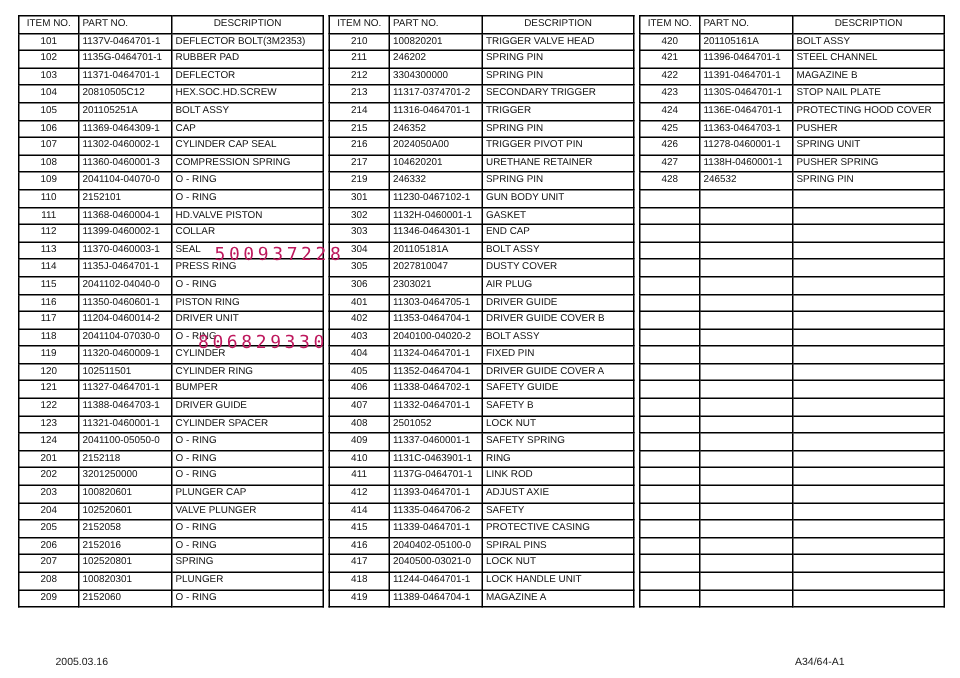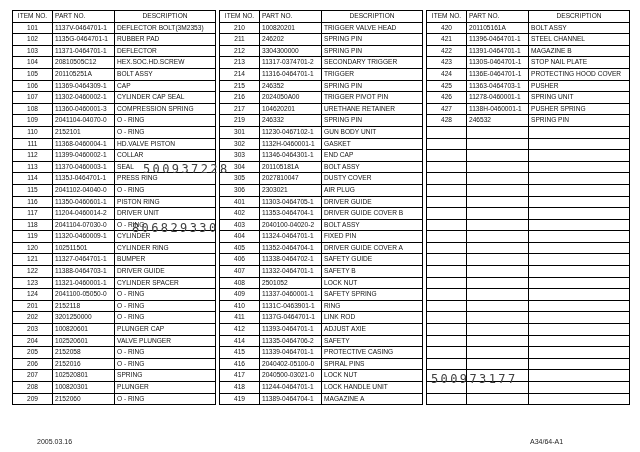--- a/index.html
+++ b/index.html
@@ -31,21 +31,21 @@
   th.h-part{text-align:left;}
   th.h-desc{text-align:center;}
   td.c-item{text-align:center;}
   td.c-part{text-align:left;}
   td.c-desc{text-align:left;}
   .wm{
     position:absolute;
     font-family:"DejaVu Sans Mono", monospace;
     font-size:12px;
     letter-spacing:2.4px;
-    color:#404040;
+    color:#be185d;
     z-index:5;
     pointer-events:none;
     white-space:nowrap;
   }
   .wm-1{left:143px;top:162px;}
   .wm-2{left:132px;top:221px;}
   .wm-3{left:431px;top:372px;}
   .footer-date{
     position:absolute;left:37px;top:438px;
     font-size:7px;color:#222;
@@ -605,18 +605,17 @@
             <td class="c-part">&nbsp;</td>
             <td class="c-desc">&nbsp;</td>
           </tr>
         </tbody>
     </table>
 
   </div>
 
   <div class="wm wm-1">500937228</div>
   <div class="wm wm-2">806829330</div>
-  <div class="wm wm-3">500973177</div>
 
   <div class="footer-date">2005.03.16</div>
   <div class="footer-doc">A34/64-A1</div>
 
 </div>
 
 </body></html>

